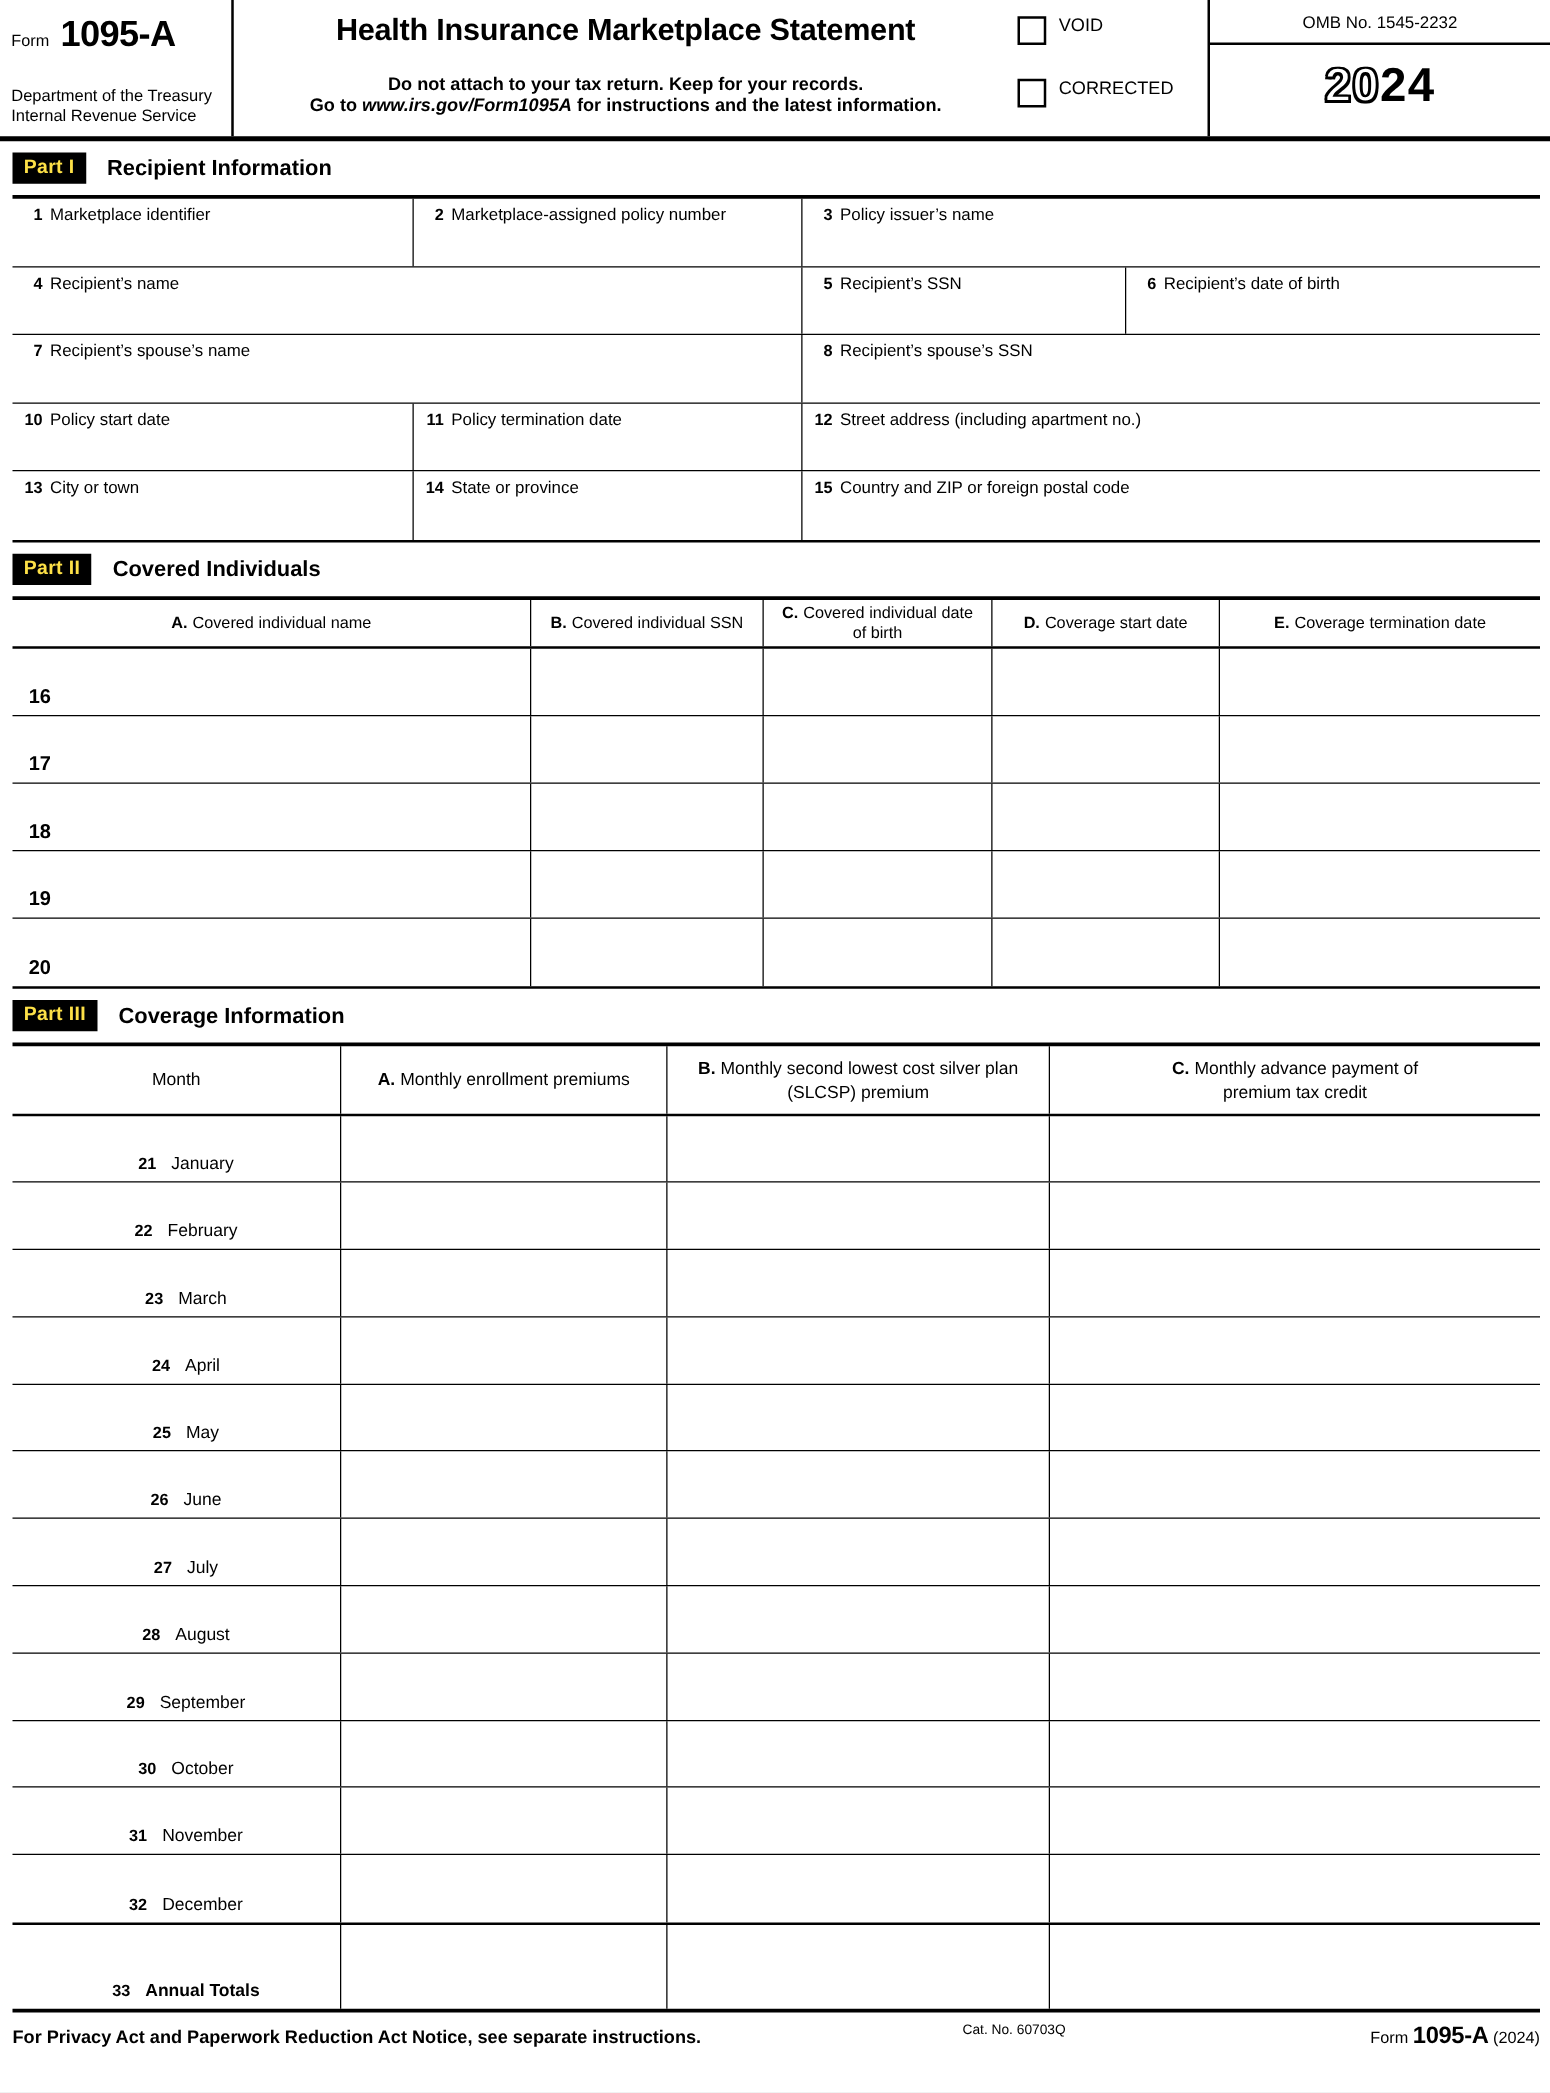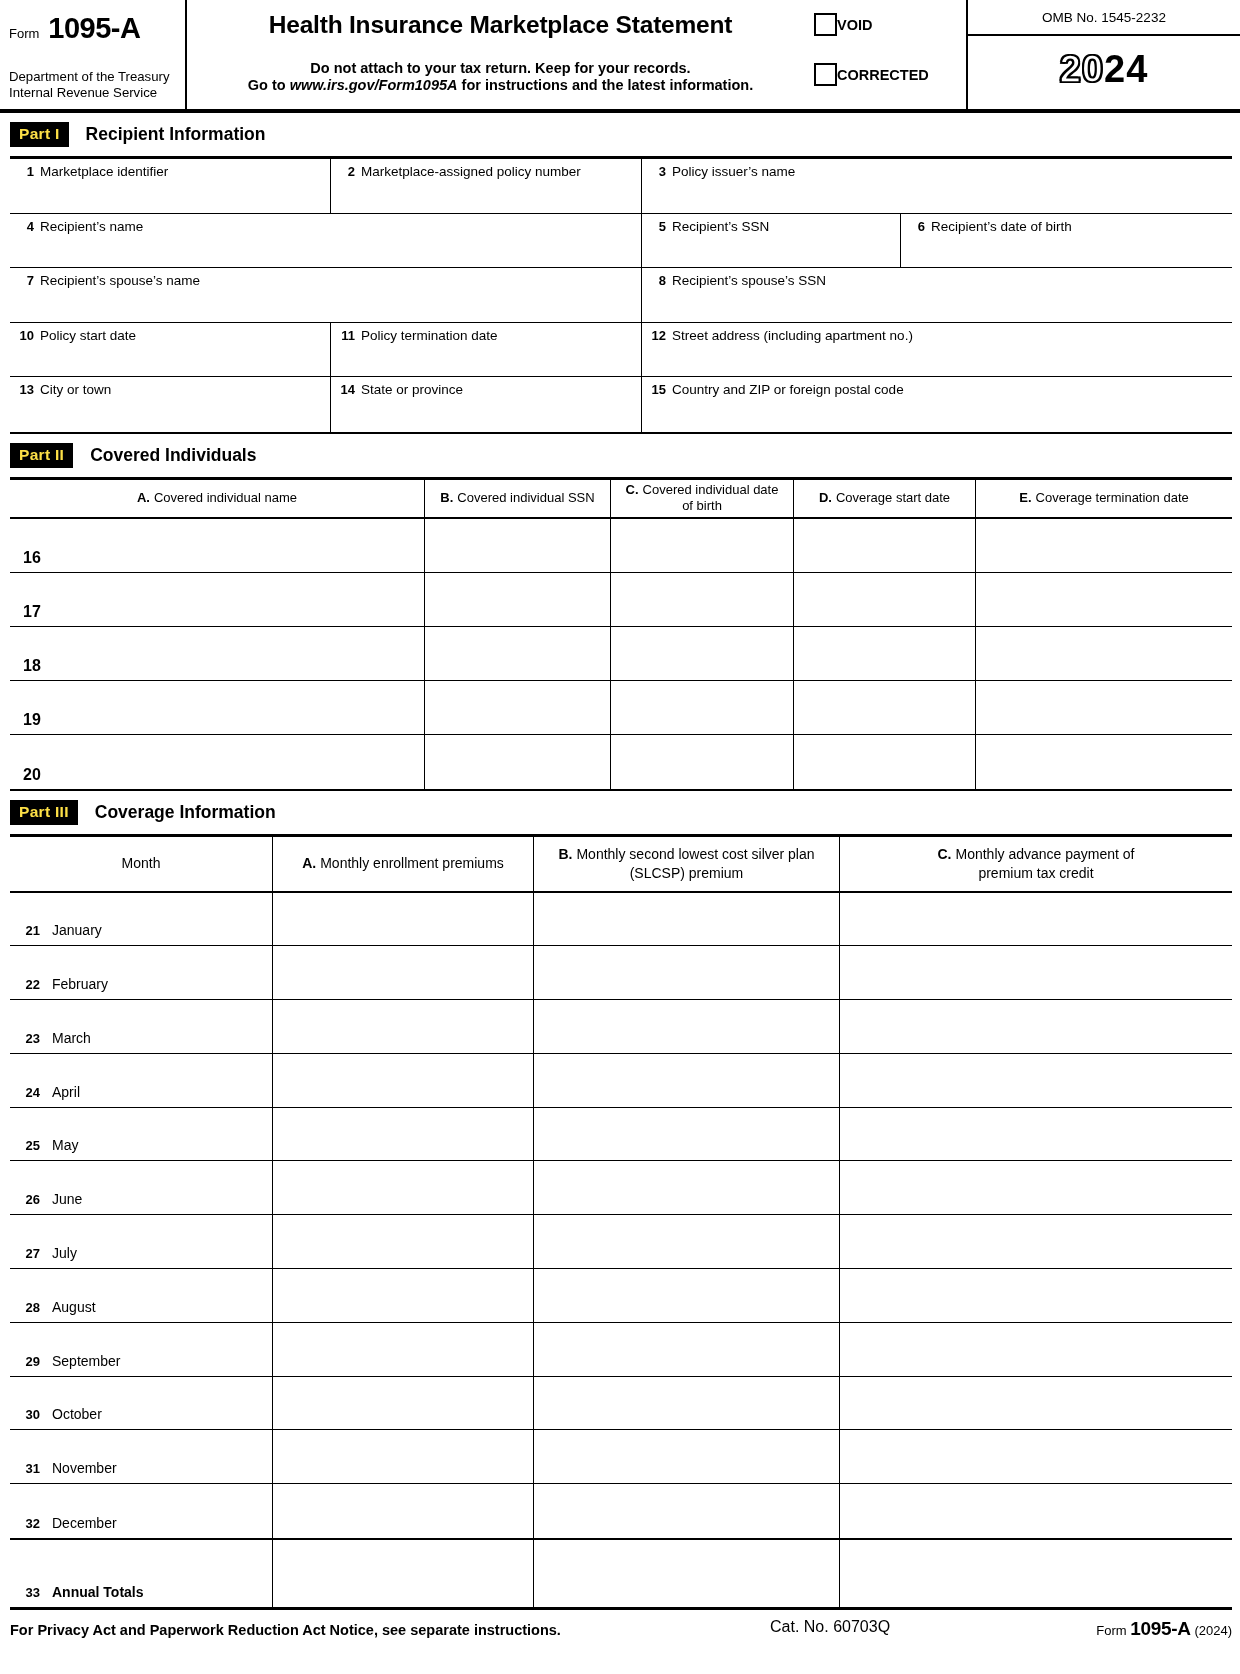--- a/index.html
+++ b/index.html
@@ -14,21 +14,21 @@
   .form-line { display:flex; align-items:baseline; }
   .form-word { font-size:13px; }
   .form-num { font-size:29px; font-weight:bold; margin-left:9px; letter-spacing:-0.5px; }
   .agency { margin-top:auto; font-size:13.2px; line-height:1.22; }
   .hdr-center { flex:1; text-align:center; padding-top:11px; }
   .title { font-size:24.5px; font-weight:bold; letter-spacing:-0.2px; }
   .instr1 { margin-top:21px; font-size:14.5px; font-weight:bold; }
   .instr2 { font-size:14.5px; font-weight:bold; margin-top:1px; }
   .instr2 .url { font-style:italic; }
   .hdr-checks { width:152px; padding-top:13px; display:flex; flex-direction:column; gap:27px; }
-  .checkrow { display:flex; align-items:center; gap:0;font-weight:bold; }
+  .checkrow { display:flex; align-items:flex-start; gap:10px; }
   .checkbox { width:23px; height:23px; border:2px solid #000; background:#fff; flex:none; }
   .checklabel { font-size:14.5px; }
   .hdr-right { width:274px; border-left:2px solid #000; text-align:center; }
   .omb { font-size:13.5px; padding:10px 14px 9px; border-bottom:2px solid #000; }
   .year { font-size:38px; font-weight:bold; margin-top:12px; letter-spacing:1px; }
   .y-outline { color:#fff; -webkit-text-stroke:1.6px #000;
     text-shadow:-1.4px -1.4px 0 #000, 1.4px -1.4px 0 #000, -1.4px 1.4px 0 #000, 1.4px 1.4px 0 #000; }
   
   .part-bar { display:flex; align-items:center; gap:17px; margin:9px 8px 9px 10px; }
   .part-chip { background:#000; color:#fde047; font-weight:bold; font-size:15.5px; padding:3px 9px 4px; letter-spacing:0.3px; }
@@ -56,27 +56,27 @@
   
   .p3-table { margin:0 8px 0 10px; border-top:3px solid #000; border-bottom:3px solid #000; }
   .p3-grid { display:grid; grid-template-columns:262px 261px 306px auto; }
   .p3-head { height:56px; border-bottom:2px solid #000; }
   .p3-hcell { display:flex; align-items:center; justify-content:center; text-align:center; font-size:14px; line-height:1.3; padding:2px 6px; }
   .p3-hcell b { margin-right:4px; }
   .p3-hcell + .p3-hcell, .p3-cell + .p3-cell { border-left:1.5px solid #000; }
   .p3-row { height:53.8px; border-bottom:1px solid #000; }
   .p3-row.totals { height:69px; border-bottom:none; border-top:2px solid #000; }
   .p3-row:nth-last-child(2) { border-bottom:none; }
-  .p3-cell.monthlab { display:flex; align-items:flex-end; padding:0 0 7px 13px; font-size:14px; }
+  .p3-cell.monthlab { display:flex; align-items:flex-end; padding:0 0 7px 13px; font-size:14px;justify-content:center; }
   .p3-cell.monthlab .mname { margin-left:6px; }
   .totals .monthlab { font-weight:bold; }
   
   .footer { display:flex; align-items:baseline; margin:8px 8px 0 10px; position:relative; }
   .f-notice { font-weight:bold; font-size:14.5px; }
-  .f-cat { font-size:16px; position:absolute; left:760px; }
+  .f-cat { font-size:11px; position:absolute; left:760px; }
   .f-form { font-size:13px; margin-left:auto; }
   .f-form b { font-size:19px; letter-spacing:-0.3px; }
 </style>
 </head>
 <body>
 
 <div class="page">
 
   <div class="hdr">
     <div class="hdr-left">

